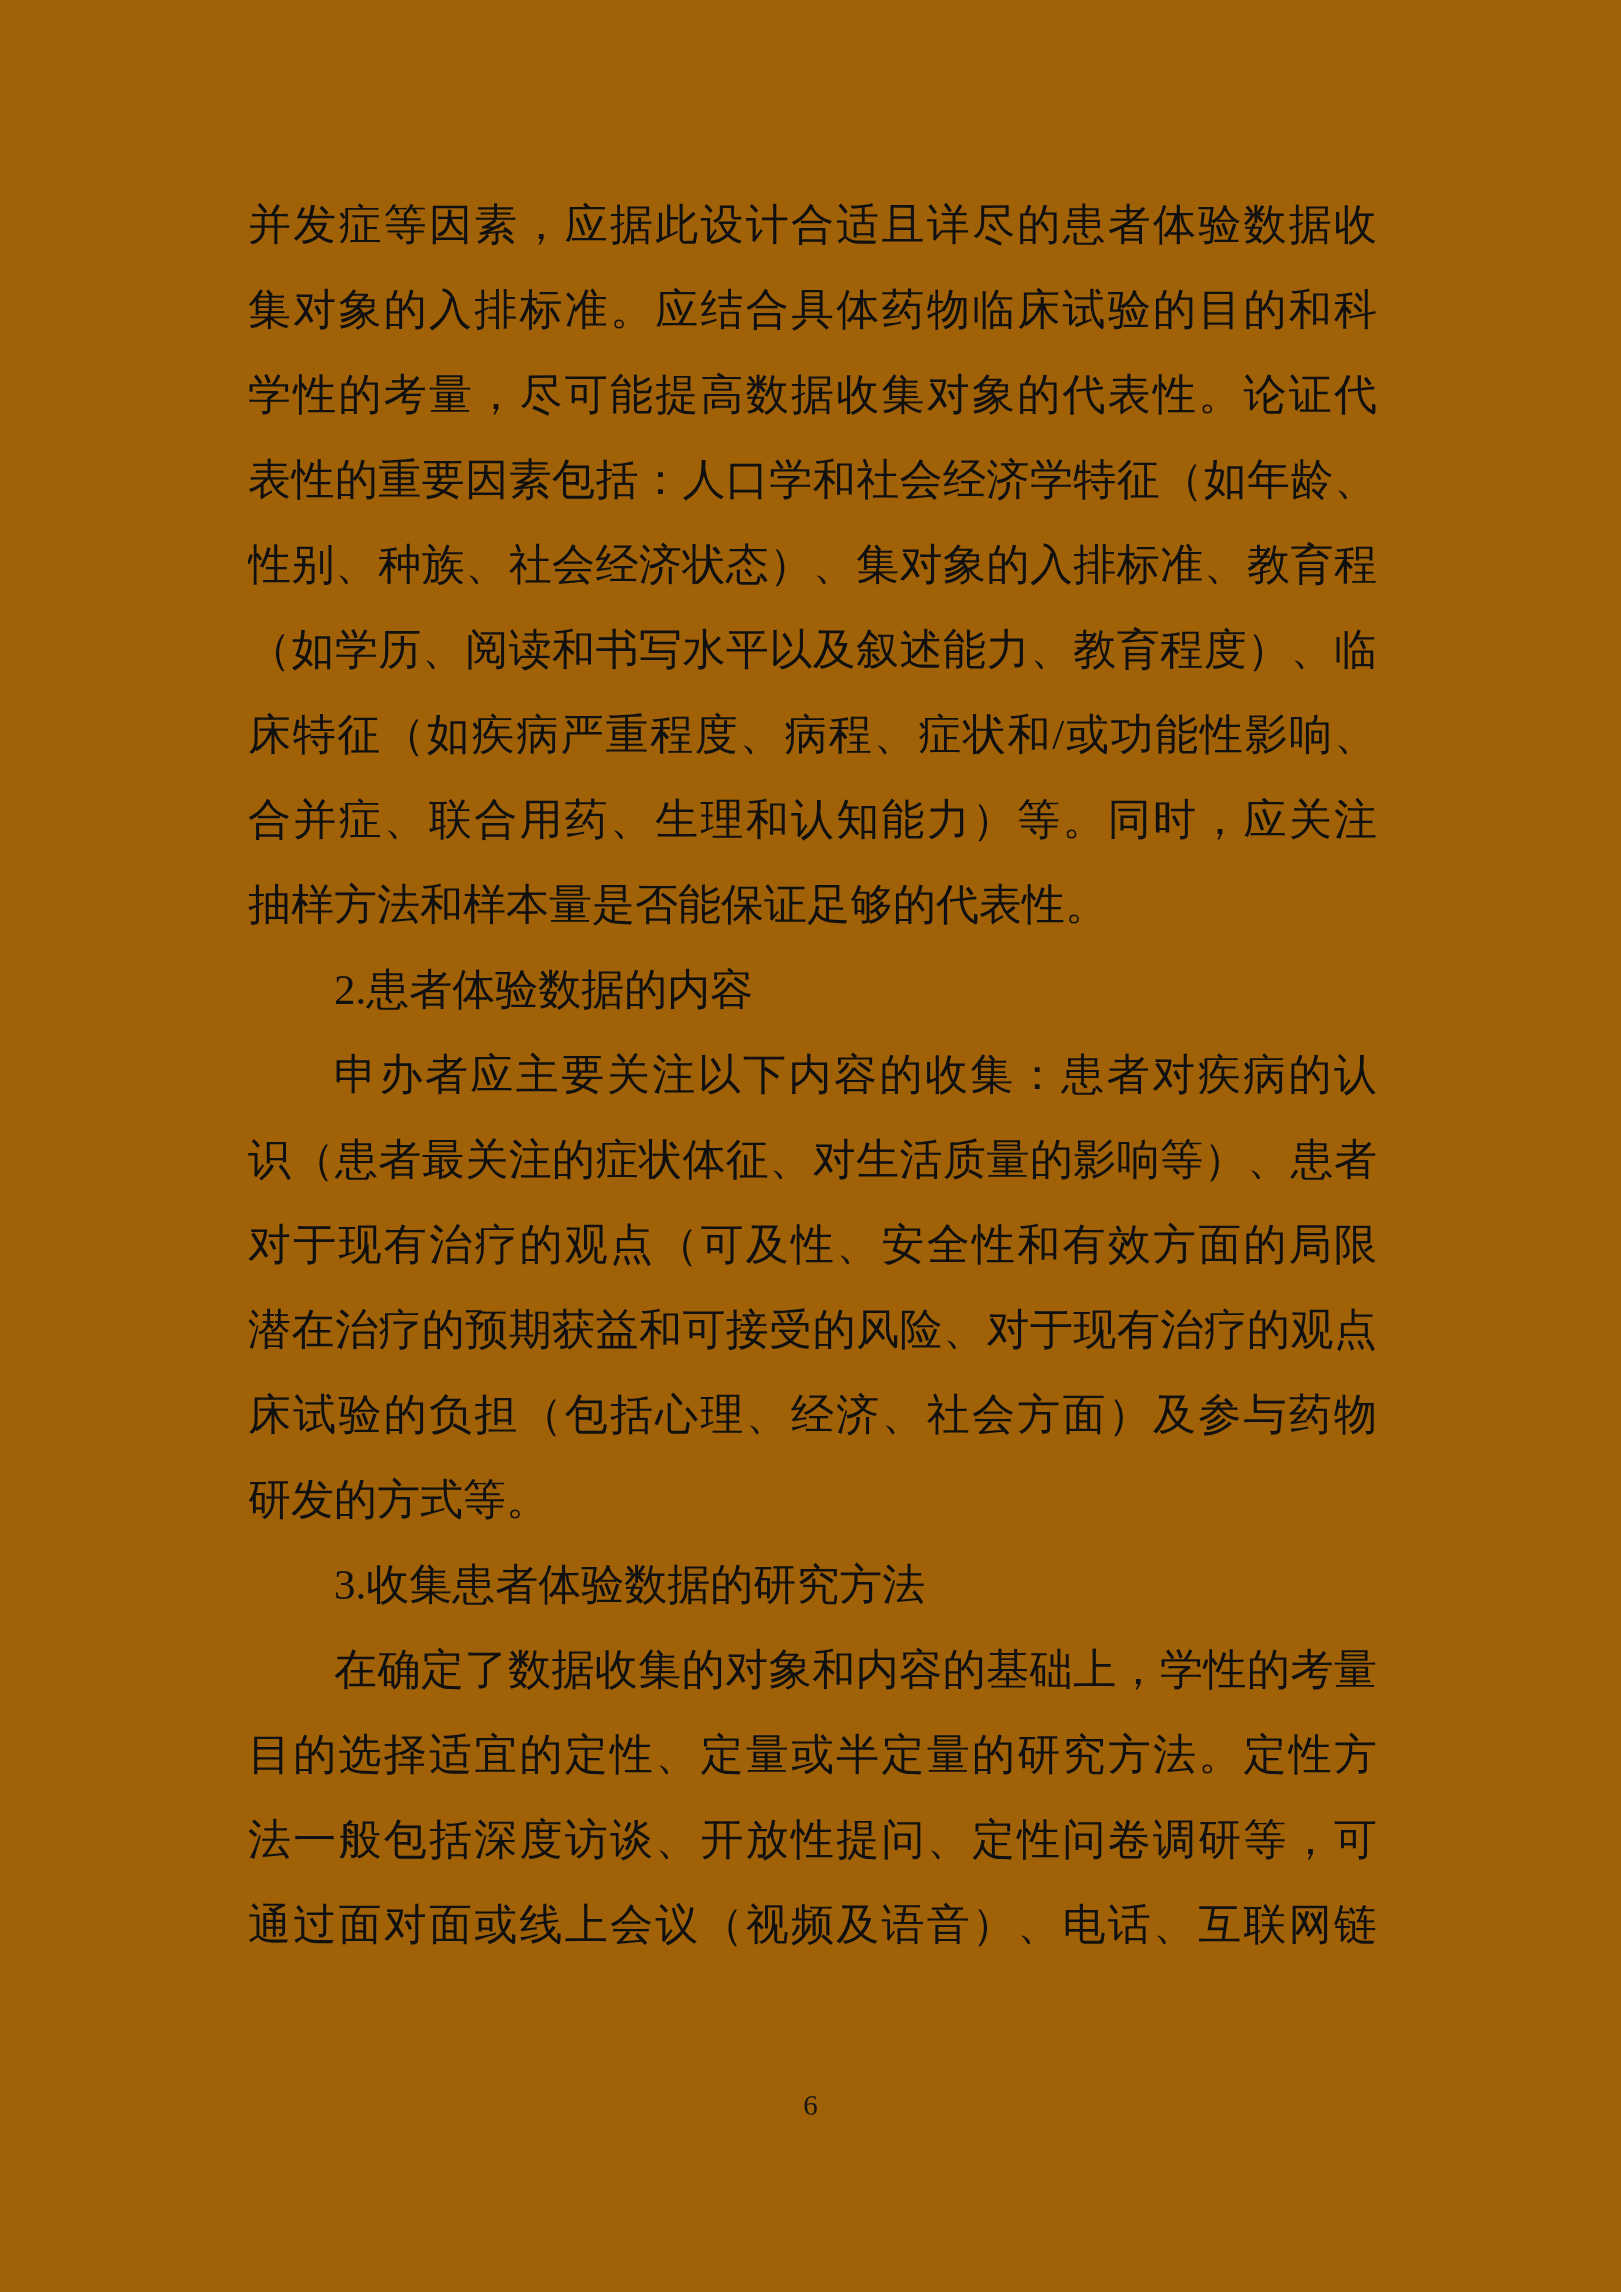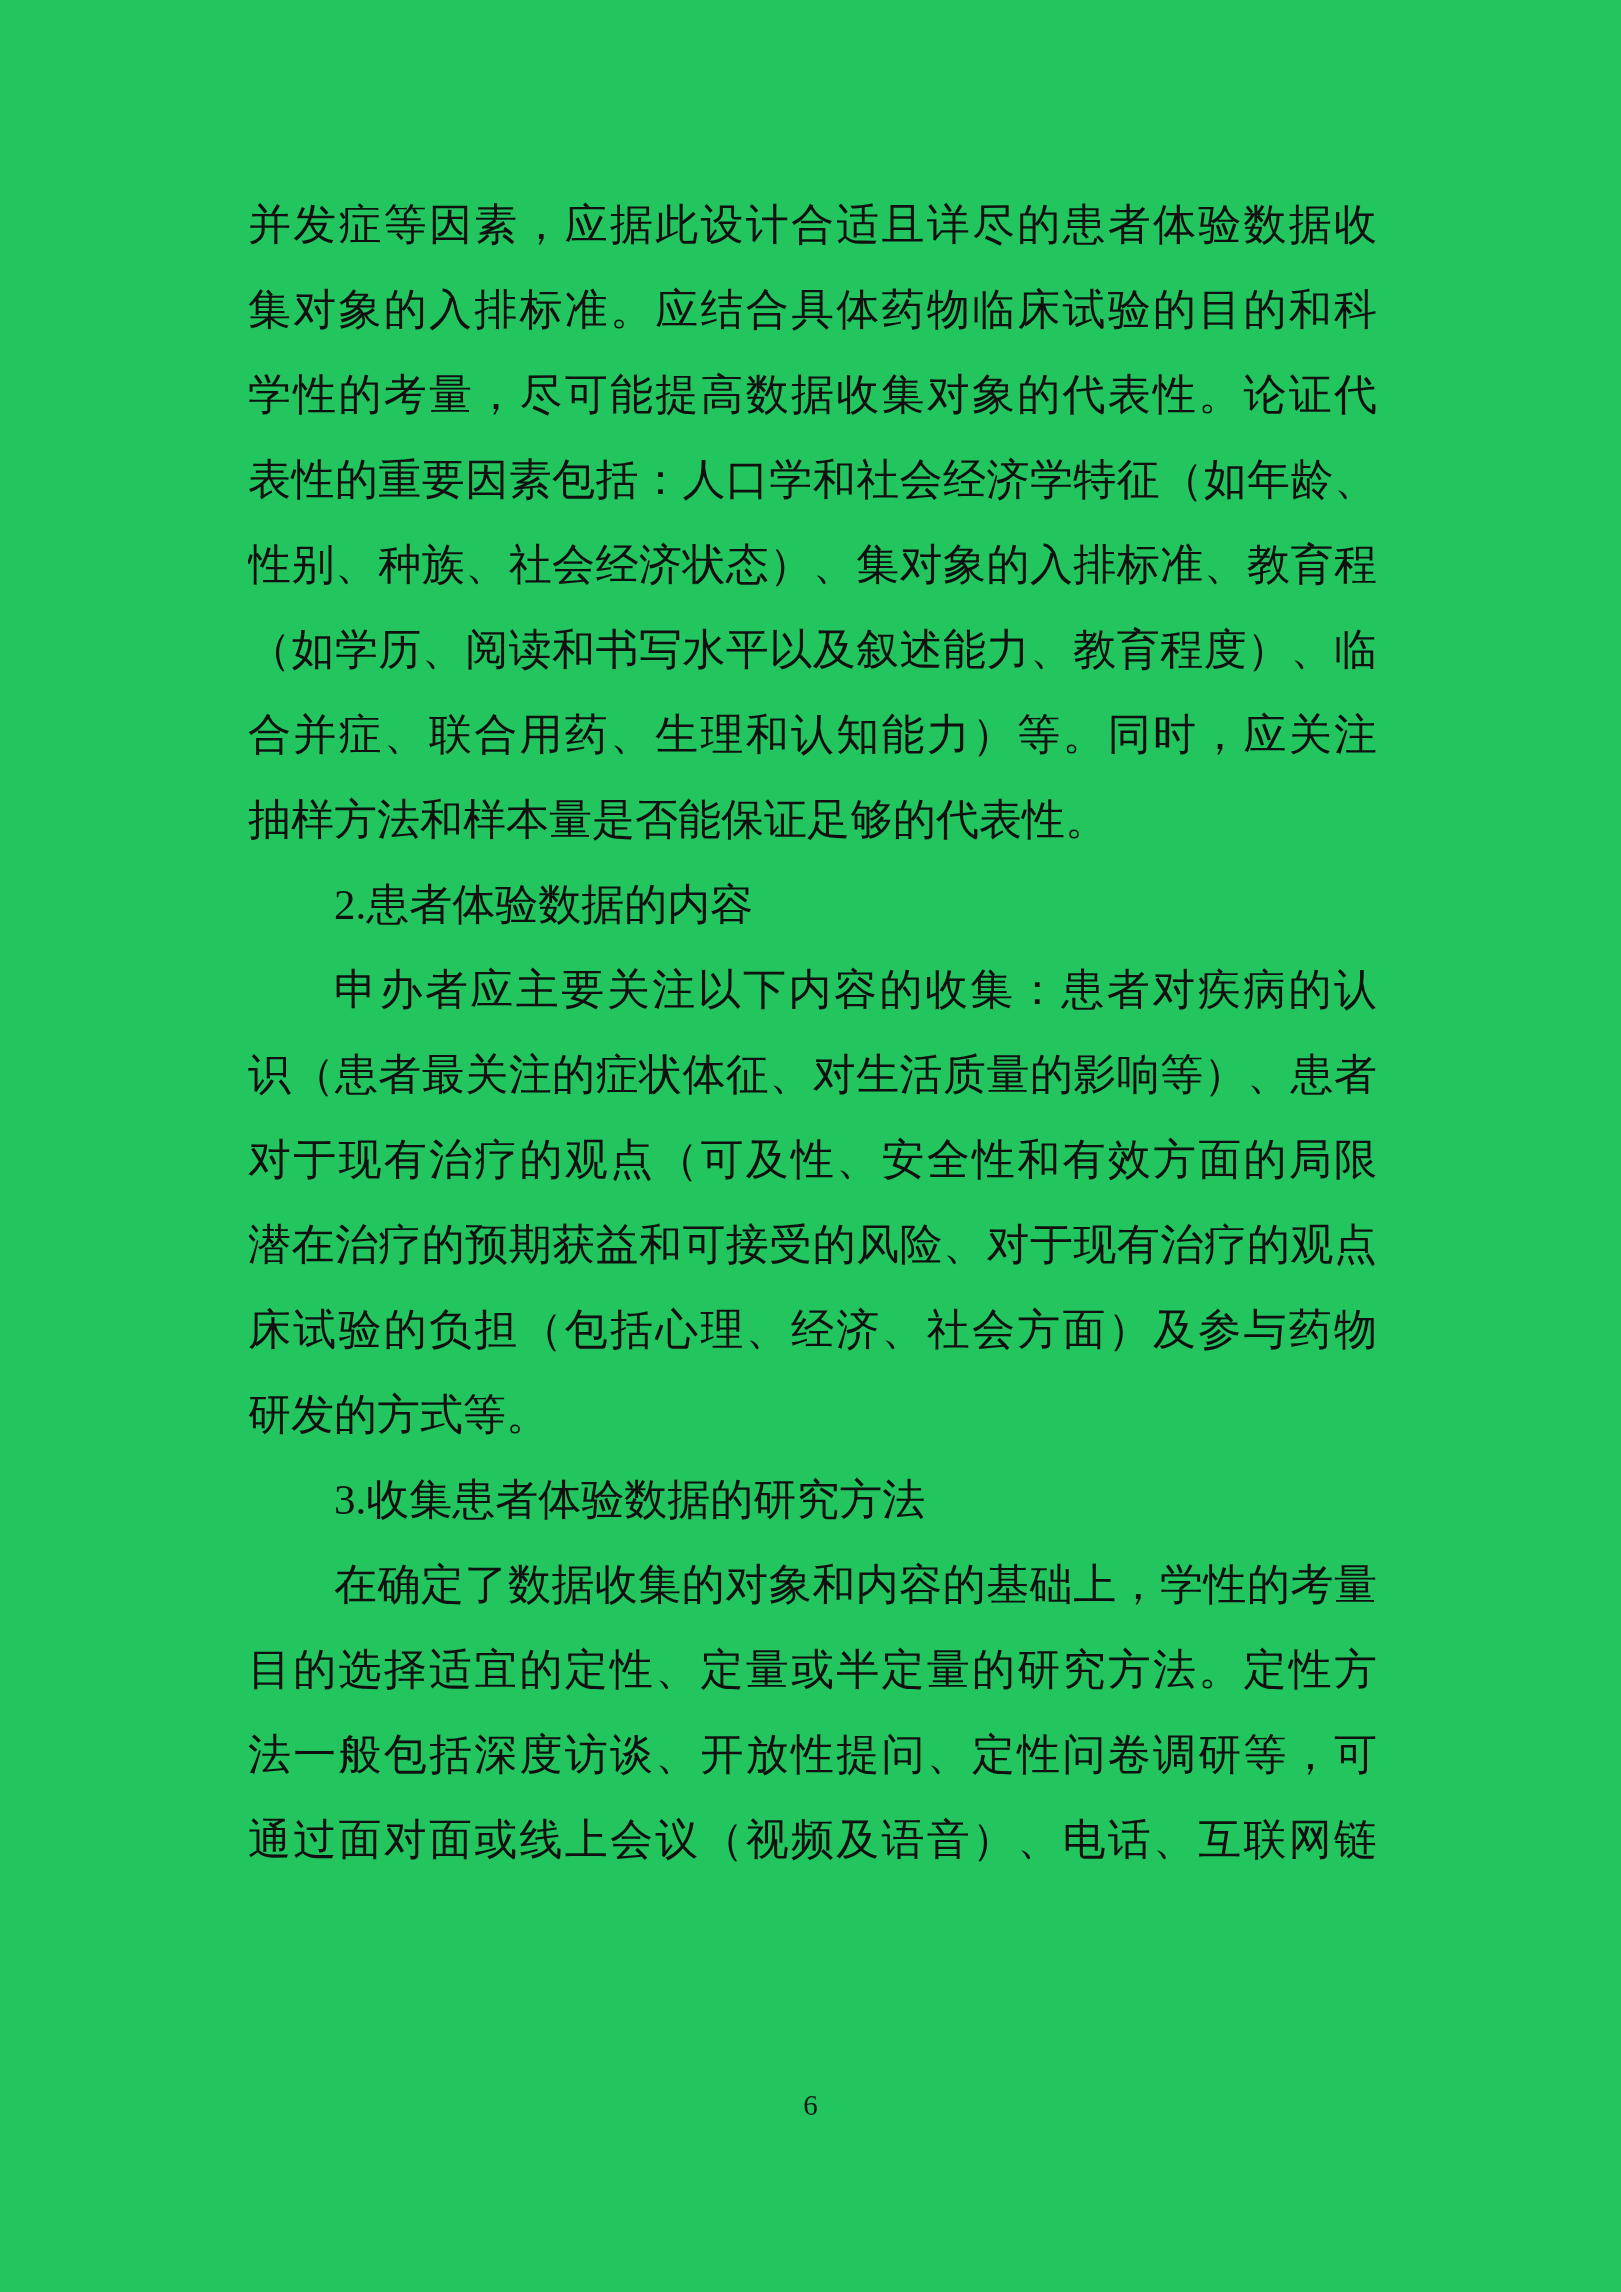--- a/index.html
+++ b/index.html
@@ -4,21 +4,21 @@
 <style>
   html, body {
     margin: 0;
     padding: 0;
     background: #ffffff;
   }
   .page {
     position: relative;
     width: 1621px;
     height: 2293px;
-    background: #22c55e;
+    background: #a16207;
     overflow: hidden;
     font-family: "Liberation Serif", "DejaVu Serif", serif;
     color: #101010;
   }
   .text-block {
     position: absolute;
     left: 248px;
     top: 182px;
     width: 1129px;
   }
@@ -54,20 +54,21 @@
 <body>
 
 <div class="page">
   <div class="text-block">
     <div class="line full">并发症等因素，应据此设计合适且详尽的患者体验数据收</div>
     <div class="line full">集对象的入排标准。应结合具体药物临床试验的目的和科</div>
     <div class="line full">学性的考量，尽可能提高数据收集对象的代表性。论证代</div>
     <div class="line full">表性的重要因素包括：人口学和社会经济学特征（如年龄、</div>
     <div class="line full">性别、种族、社会经济状态）、集对象的入排标准、教育程度</div>
     <div class="line full">（如学历、阅读和书写水平以及叙述能力、教育程度）、临</div>
+    <div class="line full">床特征（如疾病严重程度、病程、症状和/或功能性影响、</div>
     <div class="line full">合并症、联合用药、生理和认知能力）等。同时，应关注</div>
     <div class="line">抽样方法和样本量是否能保证足够的代表性。</div>
     <div class="line indent">2.患者体验数据的内容</div>
     <div class="line indent full">申办者应主要关注以下内容的收集：患者对疾病的认</div>
     <div class="line full">识（患者最关注的症状体征、对生活质量的影响等）、患者</div>
     <div class="line full">对于现有治疗的观点（可及性、安全性和有效方面的局限</div>
     <div class="line full">潜在治疗的预期获益和可接受的风险、对于现有治疗的观点</div>
     <div class="line full">床试验的负担（包括心理、经济、社会方面）及参与药物</div>
     <div class="line">研发的方式等。</div>
     <div class="line indent">3.收集患者体验数据的研究方法</div>

